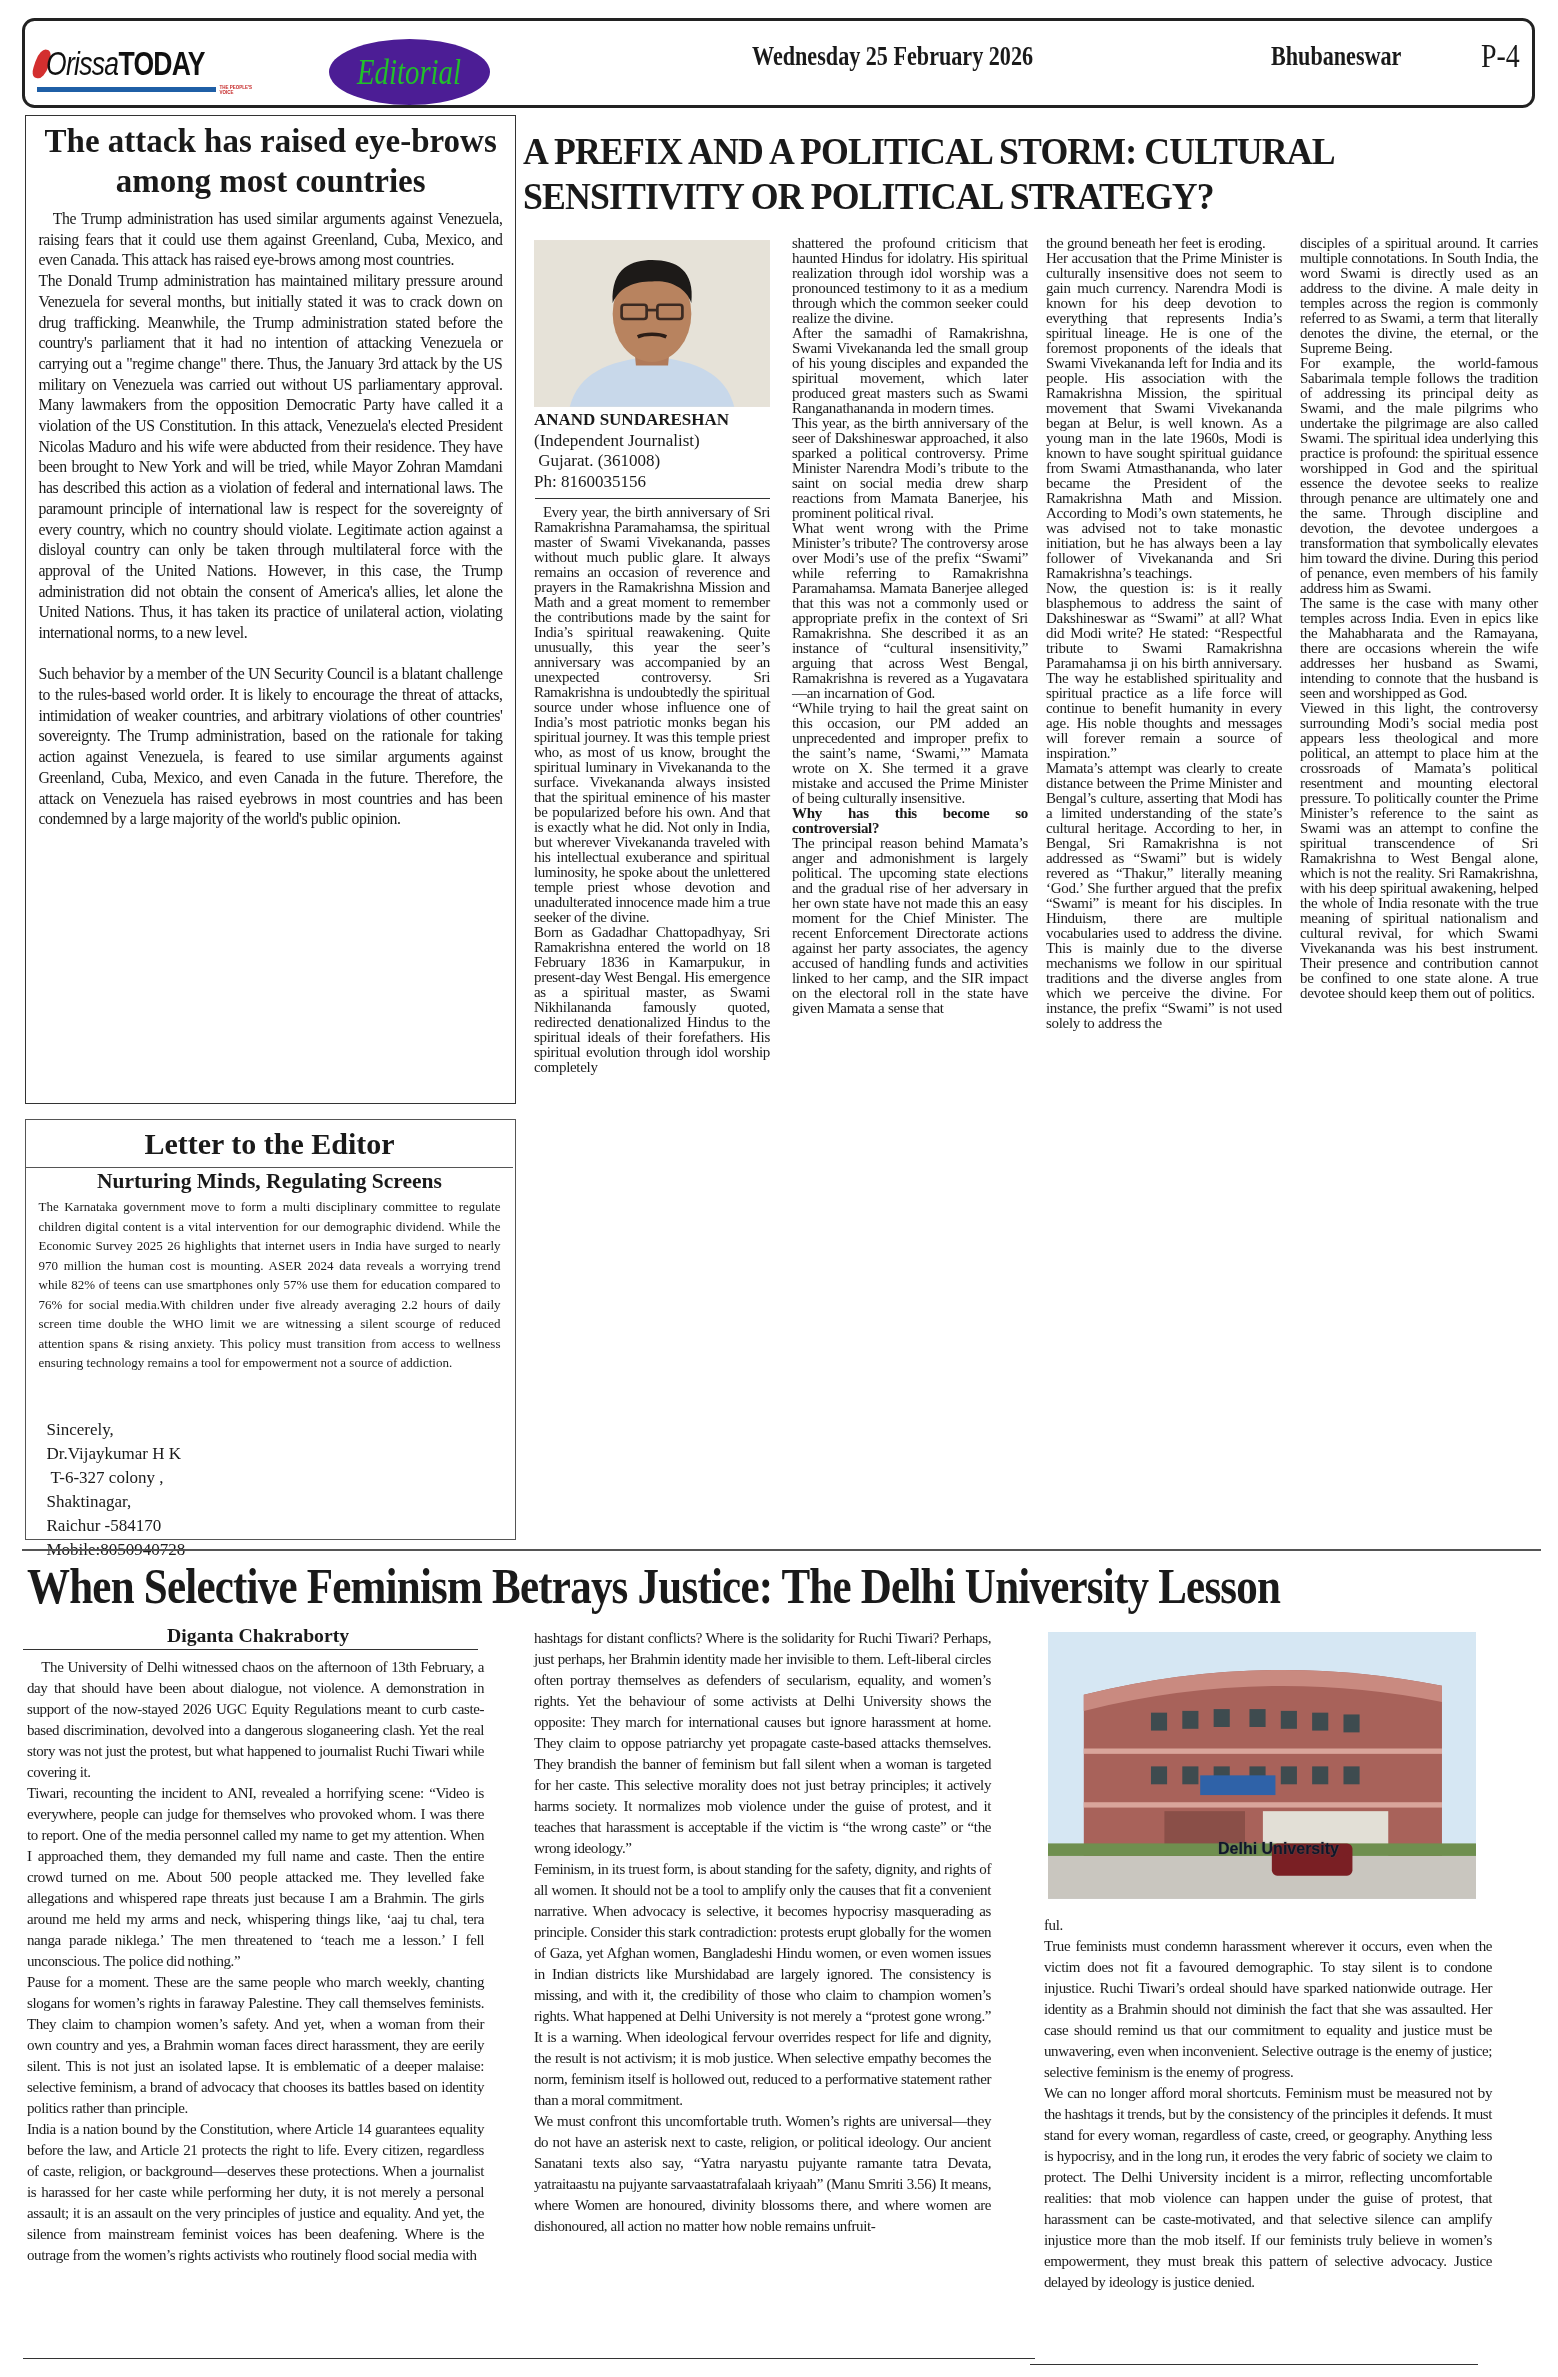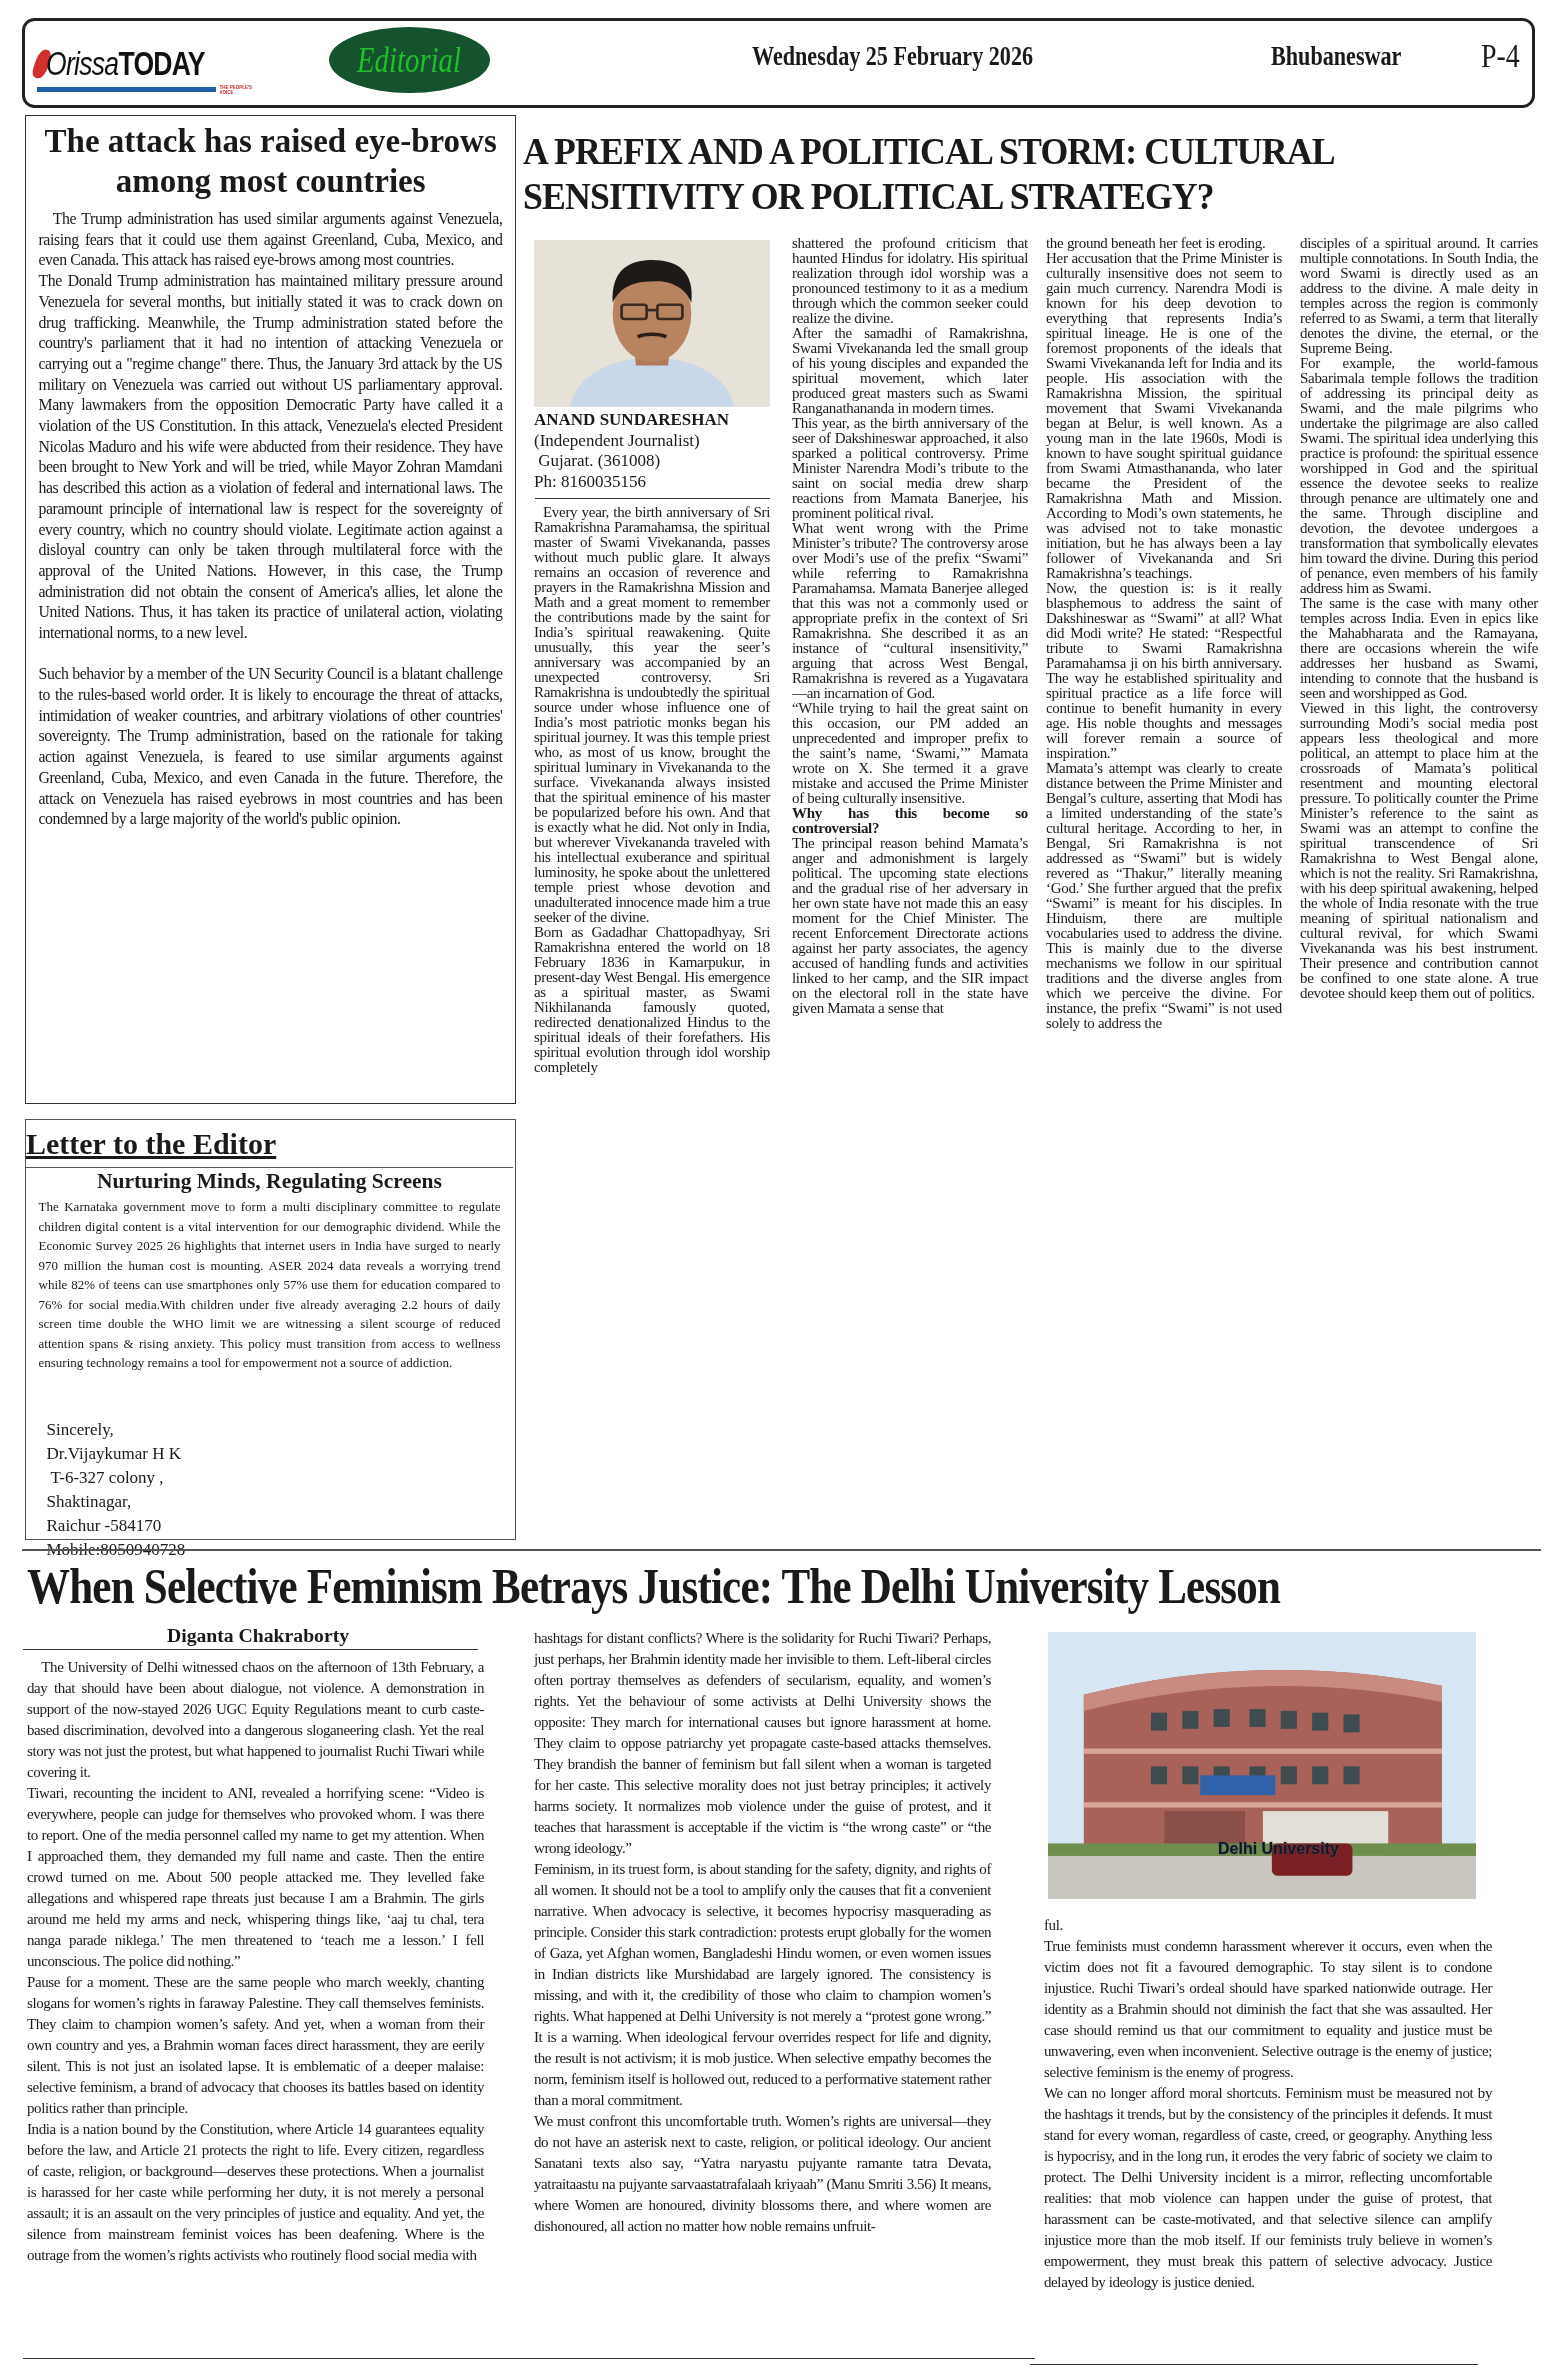--- a/index.html
+++ b/index.html
@@ -6,37 +6,37 @@
   body { width: 1558px; height: 2377px; position: relative; overflow: hidden; font-family: "Liberation Serif", "DejaVu Serif", serif; color: #1a1a1a; }
 
   
   .masthead { position: absolute; left: 21.5px; top: 18px; width: 1513px; height: 90px; border: 3.6px solid #222; border-radius: 12.5px; box-sizing: border-box; }
   .logo { position: absolute; left: 9px; top: 23px; width: 233px; height: 48px; }
   .logo-text { position: absolute; left: 12.5px; top: 0px; font-family: "Liberation Sans", sans-serif; font-size: 34px; font-weight: bold; letter-spacing: -0.9px; color: #111; transform: scaleX(0.78); transform-origin: left top; white-space: nowrap; }
   .logo-text .orissa { font-style: italic; font-weight: normal; }
   .logo-flame { position: absolute; left: 1.8px; top: 5.4px; width: 14.3px; height: 30px; background: #d32f2f; border-radius: 50% 40% 50% 30%; transform: rotate(18deg); }
   .logo-bar { position: absolute; left: 3.6px; top: 43px; width: 179px; height: 4.5px; background: #1f5fa6; }
   .logo-tag { position: absolute; left: 186px; top: 41px; font-family: "Liberation Sans", sans-serif; font-size: 4.5px; color: #c62828; font-weight: bold; }
-  .editorial-badge { position: absolute; left: 304px; top: 6px; width: 161px; height: 66px; background: #14532d; border-radius: 50%; display: flex; align-items: center; justify-content: center; }
+  .editorial-badge { position: absolute; left: 304px; top: 18px; width: 161px; height: 66px; background: #4c1d95; border-radius: 50%; display: flex; align-items: center; justify-content: center; }
   .editorial-badge span { font-family: "Liberation Serif", serif; font-style: italic; color: #22c02a; font-size: 36px; transform: scaleX(0.8); display: inline-block; }
   .mast-date { position: absolute; left: 727px; top: 19.7px; font-size: 27px; font-weight: bold; transform: scaleX(0.82); transform-origin: left top; white-space: nowrap; }
   .mast-city { position: absolute; left: 1246px; top: 19.7px; font-size: 27px; font-weight: bold; transform: scaleX(0.82); transform-origin: left top; white-space: nowrap; }
   .mast-page { position: absolute; left: 1456px; top: 16px; font-size: 34px; transform: scaleX(0.82); transform-origin: left top; white-space: nowrap; }
 
   
   .editorial-box { position: absolute; left: 25px; top: 115px; width: 491px; height: 989px; border: 1.8px solid #333; box-sizing: border-box; }
   .ed-title { position: absolute; left: 7.2px; top: 5.4px; width: 475px; text-align: center; font-weight: bold; font-size: 33px; line-height: 40px; }
   .ed-body { position: absolute; left: 12.5px; top: 93px; width: 464px; font-size: 15.8px; line-height: 20.7px; text-align: justify; letter-spacing: -0.4px; }
   .ed-body p { margin: 0; }
   .ed-body p.indent { text-indent: 14.3px; }
   .ed-body p.gap { margin-top: 20.6px; }
 
   
   .letter-box { position: absolute; left: 25px; top: 1119px; width: 491px; height: 421px; border: 1.8px solid #555; box-sizing: border-box; }
-  .letter-head { position: absolute; left: 0; top: 0; width: 487px; height: 47px; border-bottom: 1.8px solid #555; text-align: left; font-weight: bold; font-size: 30px; line-height: 47px; text-decoration: underline; }
+  .letter-head { position: absolute; left: 0; top: 0; width: 487px; height: 47px; border-bottom: 1.8px solid #555; text-align: center; font-weight: bold; font-size: 30px; line-height: 47px; }
   .letter-sub { position: absolute; left: 0; top: 47px; width: 487px; text-align: center; font-weight: bold; font-size: 21.5px; line-height: 29px; }
   .letter-body { position: absolute; left: 12.5px; top: 77px; width: 462px; font-size: 13px; line-height: 19.5px; text-align: justify; }
   .sign-lines { position: absolute; left: 12.5px; top: 298px; font-size: 17px; line-height: 24px; margin-left: 8px; }
 
   
   .main-title { position: absolute; left: 523px; top: 129px; width: 1030px; font-weight: bold; font-size: 38px; line-height: 45px; letter-spacing: -0.9px; transform: scaleX(0.94); transform-origin: left top; }
   .photo { position: absolute; left: 534px; top: 240px; width: 236px; height: 167px; overflow: hidden; background: #e8e4dc; }
   .author-block { position: absolute; left: 534px; top: 410px; width: 236px; font-size: 17px; line-height: 20.6px; }
   .author-block .name { font-weight: bold; }
   .author-rule { position: absolute; left: 535px; top: 498px; width: 235px; border-top: 1.8px solid #333; }

